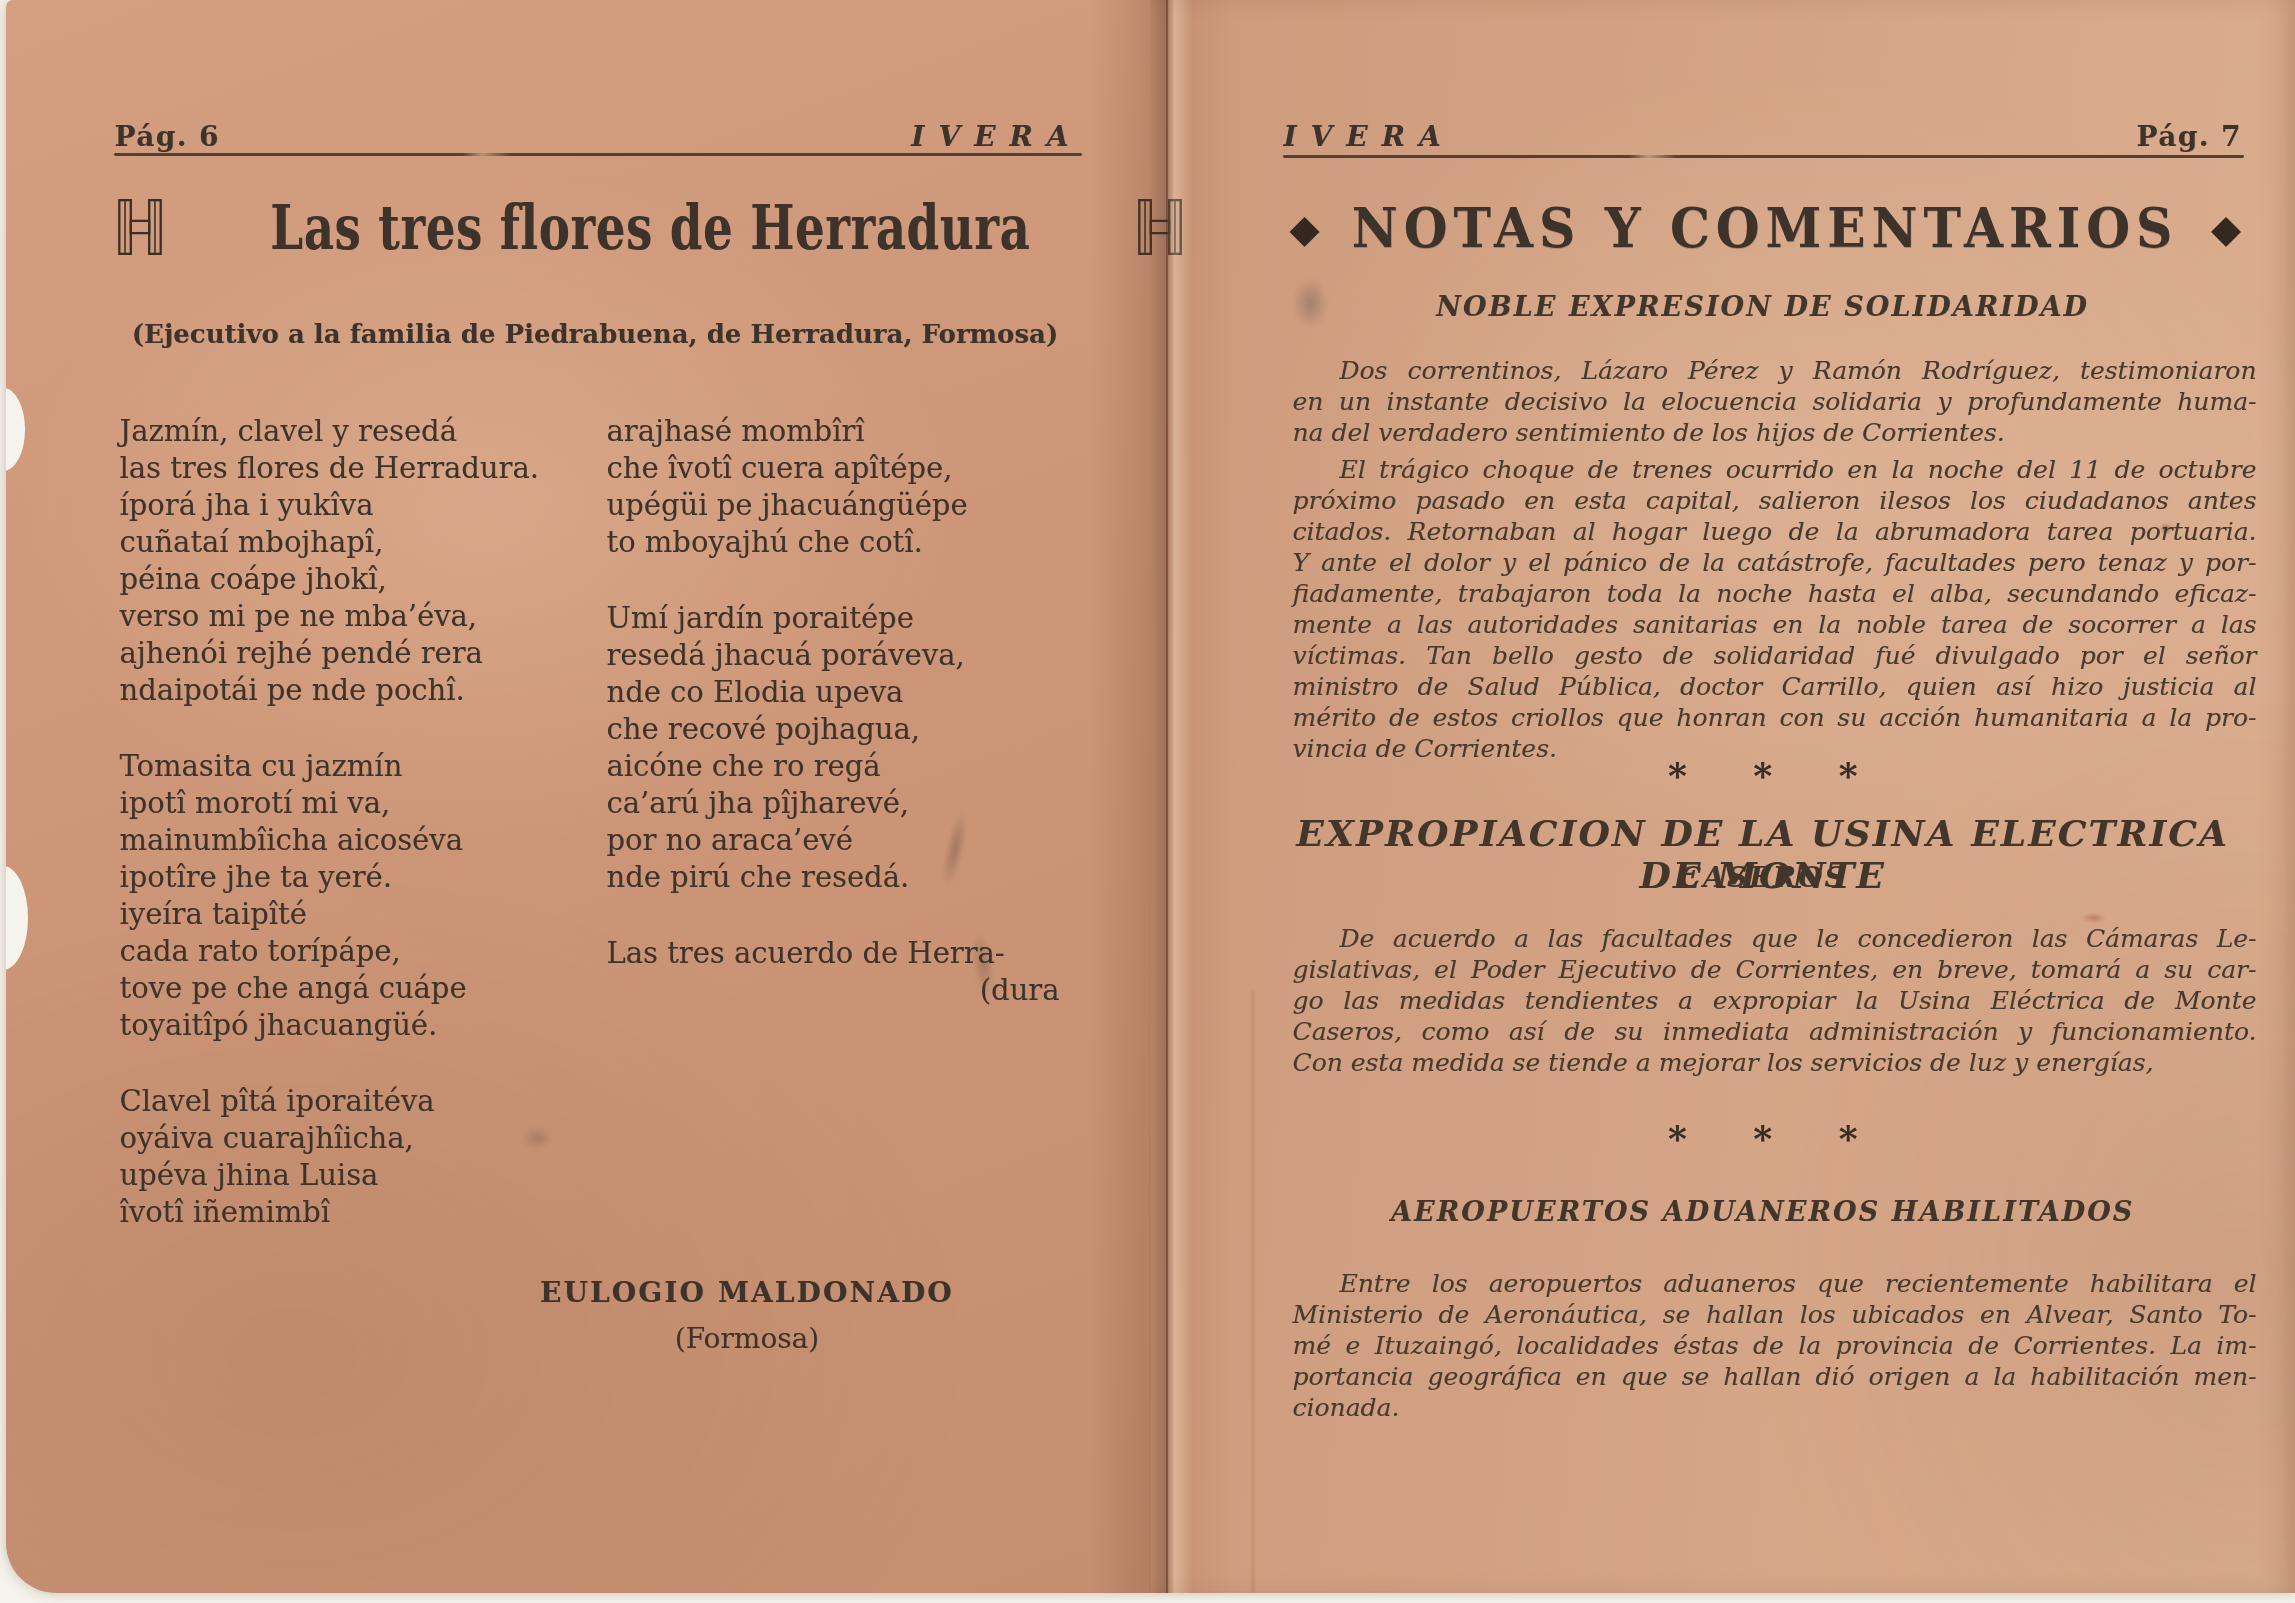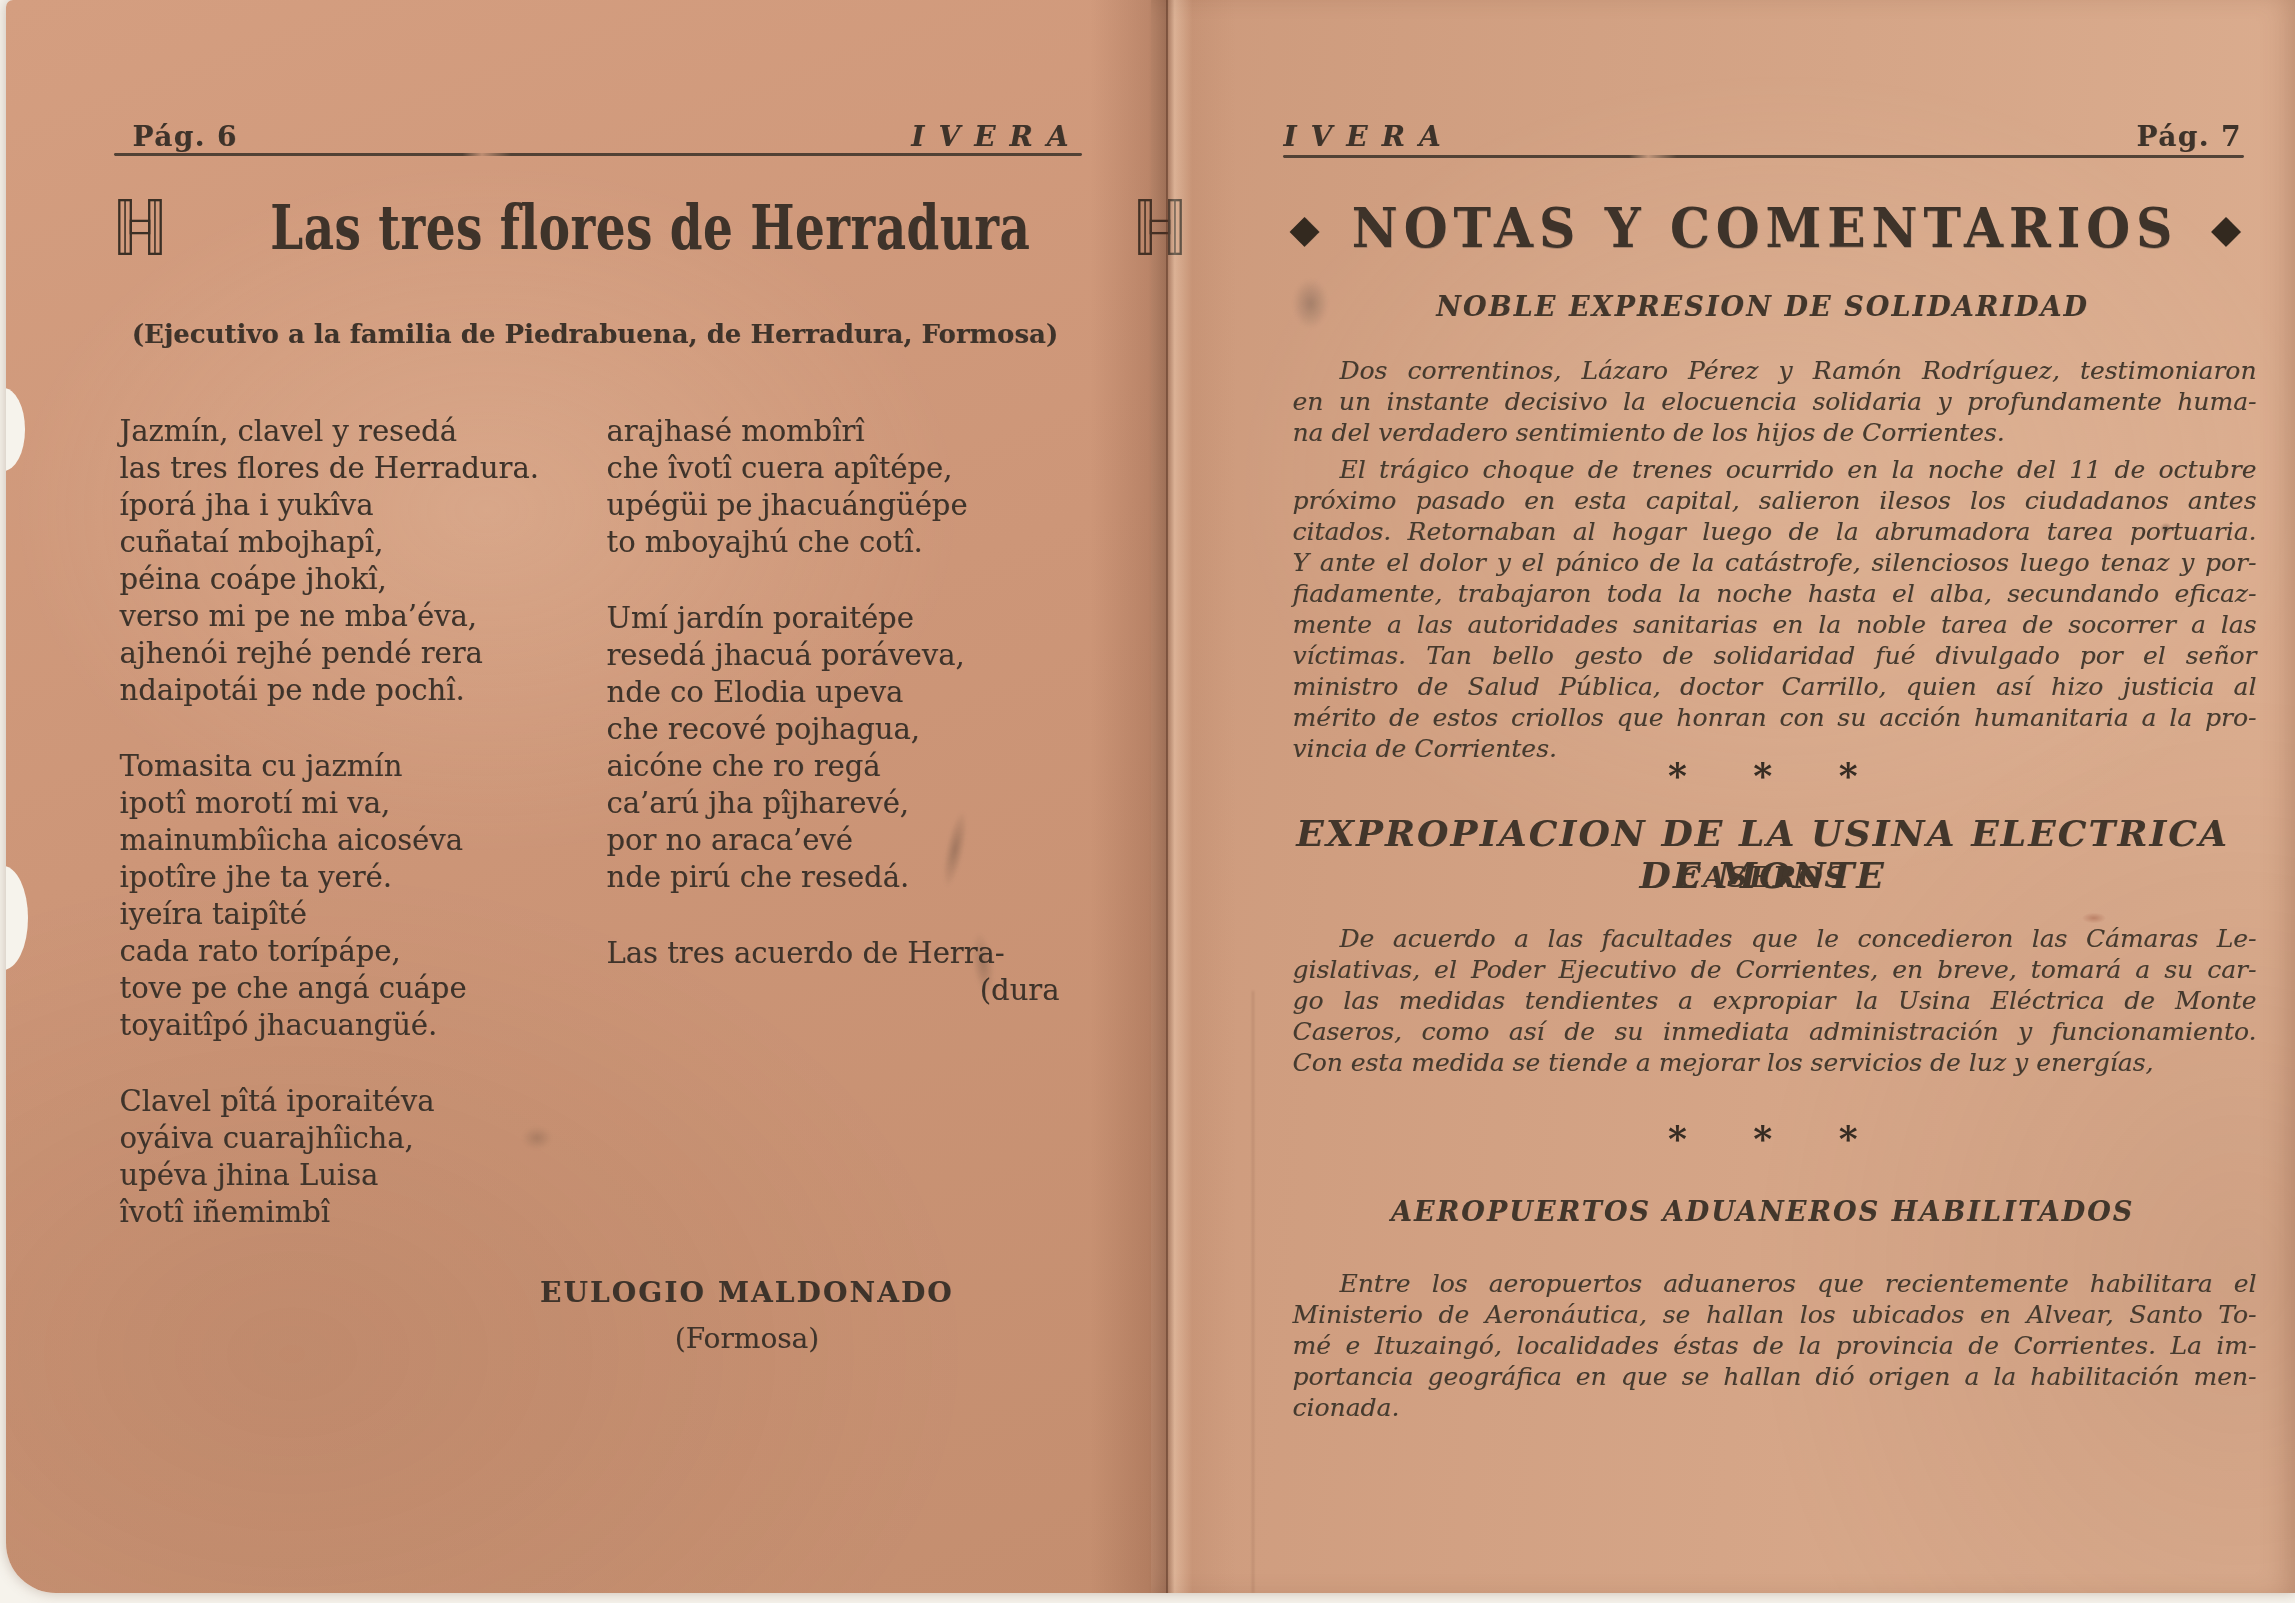--- a/index.html
+++ b/index.html
@@ -47,21 +47,21 @@
   .stain{position:absolute;pointer-events:none;z-index:3;}
   .stain.s1{left:1280px;top:269px;width:49px;height:69px;background:radial-gradient(closest-side,rgba(75,64,58,.32),transparent 72%);filter:blur(1.4px);}
   .stain.s2{left:937px;top:797px;width:23.6px;height:104px;background:radial-gradient(closest-side,rgba(60,48,40,.30),transparent 75%);filter:blur(1.4px);transform:rotate(12deg);}
   .stain.s3{left:963px;top:922px;width:28px;height:83px;background:radial-gradient(closest-side,rgba(60,48,40,.26),transparent 75%);filter:blur(1.4px);transform:rotate(-8deg);}
   .stain.s4{left:510px;top:1122px;width:42px;height:32px;background:radial-gradient(closest-side,rgba(70,55,45,.22),transparent 70%);filter:blur(1.4px);}
   .stain.s5{left:2151px;top:520px;width:18px;height:18px;background:radial-gradient(closest-side,rgba(50,40,32,.45),transparent 70%);filter:blur(0.7px);}
   .stain.s6{left:2072px;top:911px;width:32px;height:14px;background:radial-gradient(closest-side,rgba(140,60,40,.35),transparent 75%);filter:blur(0.7px);}
 
   
   .page-head{position:absolute;display:flex;justify-content:space-between;align-items:baseline;z-index:2;}
-  .left .page-head{top:109px;left:127px;right:68px;}
+  .left .page-head{top:109px;left:109px;right:68px;}
   .right .page-head{top:109px;left:133px;right:53px;}
   .page-label{font-weight:bold;font-size:28px;letter-spacing:1.4px;}
   .journal{font-weight:bold;font-style:italic;font-size:28px;letter-spacing:14px;margin-top:11px;}
   .rule{position:absolute;height:2.8px;z-index:2;border-radius:1.4px;
     background:linear-gradient(90deg,#40352b 0%,#40352b 36%,rgba(64,53,43,.15) 38%,#40352b 41%,#40352b 100%);
     opacity:.88;}
   .left .rule{top:153px;left:108px;right:69px;}
   .right .rule{top:155px;left:132px;right:51px;}
 
   
@@ -209,21 +209,21 @@
     <div class="sec-heading sh1">NOBLE EXPRESION DE SOLIDARIDAD</div>
     <div class="para p1">
         <div class="tline">Dos correntinos, Lázaro Pérez y Ramón Rodríguez, testimoniaron</div>
         <div class="tline">en un instante decisivo la elocuencia solidaria y profundamente huma-</div>
         <div class="tline">na del verdadero sentimiento de los hijos de Corrientes.</div>
       </div>
     <div class="para p2">
         <div class="tline">El trágico choque de trenes ocurrido en la noche del 11 de octubre</div>
         <div class="tline">próximo pasado en esta capital, salieron ilesos los ciudadanos antes</div>
         <div class="tline">citados. Retornaban al hogar luego de la abrumadora tarea portuaria.</div>
-        <div class="tline">Y ante el dolor y el pánico de la catástrofe, silenciosos luego tenaz y por-</div>
+        <div class="tline">Y ante el dolor y el pánico de la catástrofe, facultades pero tenaz y por-</div>
         <div class="tline">fiadamente, trabajaron toda la noche hasta el alba, secundando eficaz-</div>
         <div class="tline">mente a las autoridades sanitarias en la noble tarea de socorrer a las</div>
         <div class="tline">víctimas. Tan bello gesto de solidaridad fué divulgado por el señor</div>
         <div class="tline">ministro de Salud Pública, doctor Carrillo, quien así hizo justicia al</div>
         <div class="tline">mérito de estos criollos que honran con su acción humanitaria a la pro-</div>
         <div class="tline">vincia de Corrientes.</div>
       </div>
 
     <div class="separator sep1">* * *</div>
 

